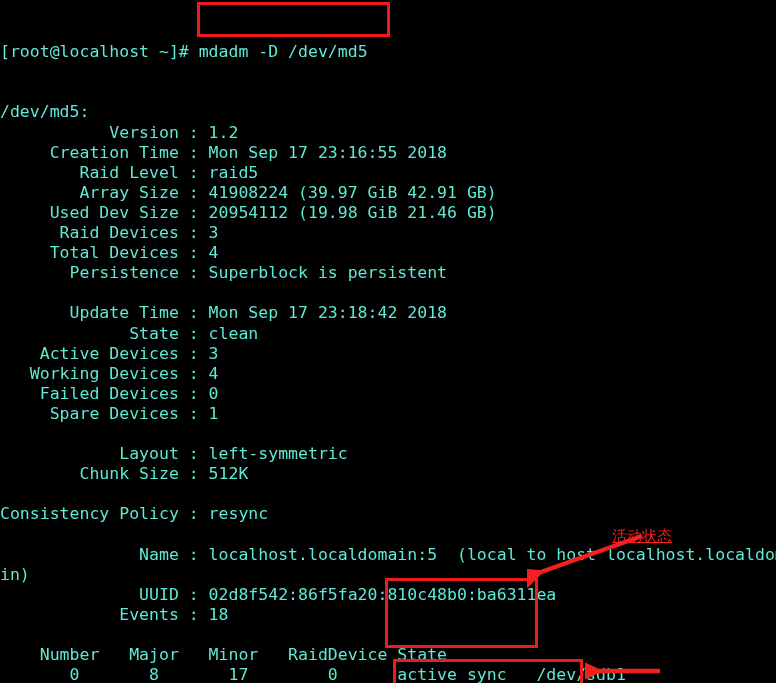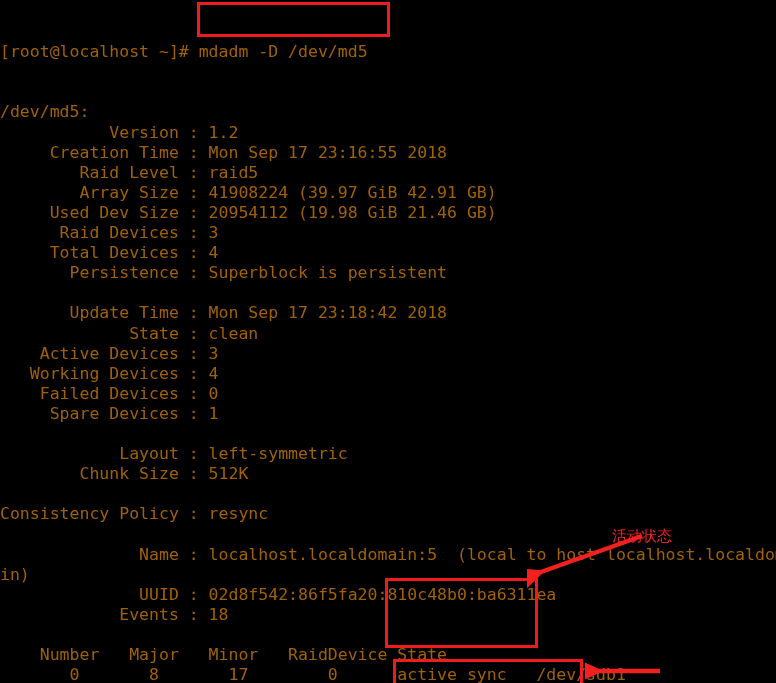--- a/index.html
+++ b/index.html
@@ -27,39 +27,40 @@
     font-size: 16.5px;
     line-height: 20.1px;
     letter-spacing: 0px;
     white-space: pre;
     padding: 2px 0 0 0;
     box-sizing: border-box;
   }
   .line {
     height: 20.1px;
     white-space: pre;
-    color: #a16207;
+    color: #5eead4;
   }
   .line.blank { color: transparent; }
 
   
   .anno-box {
     position: absolute;
     border: 3px solid #f01c1c;
     box-sizing: border-box;
     background: transparent;
     pointer-events: none;
   }
   .anno-label {
     position: absolute;
     color: #f32020;
     font-family: "DejaVu Sans", "Liberation Sans", sans-serif;
     font-size: 15px;
     line-height: 18px;
     white-space: nowrap;
+    text-decoration: underline;
   }
   .anno-arrow {
     position: absolute;
     pointer-events: none;
   }
 </style>
 </head>
 <body>
 
 <div id="screen">

